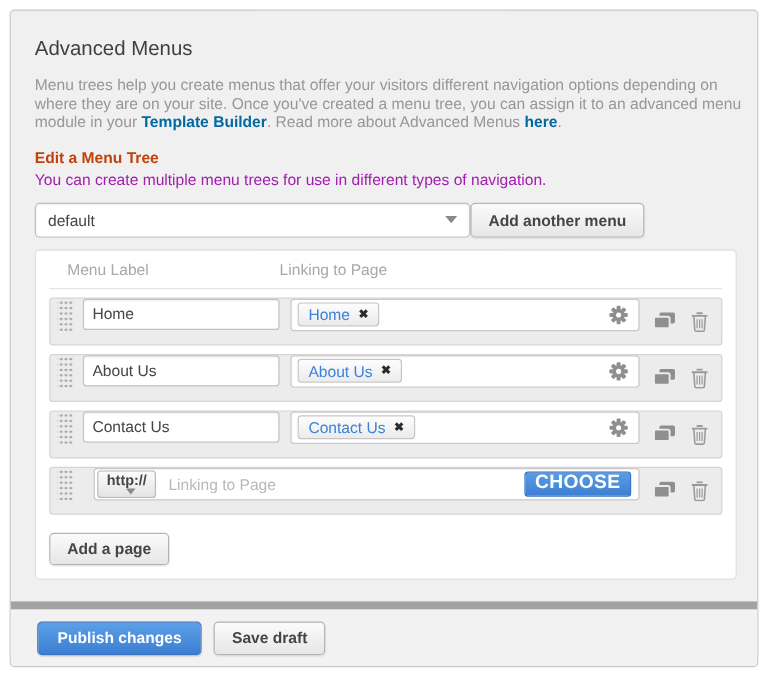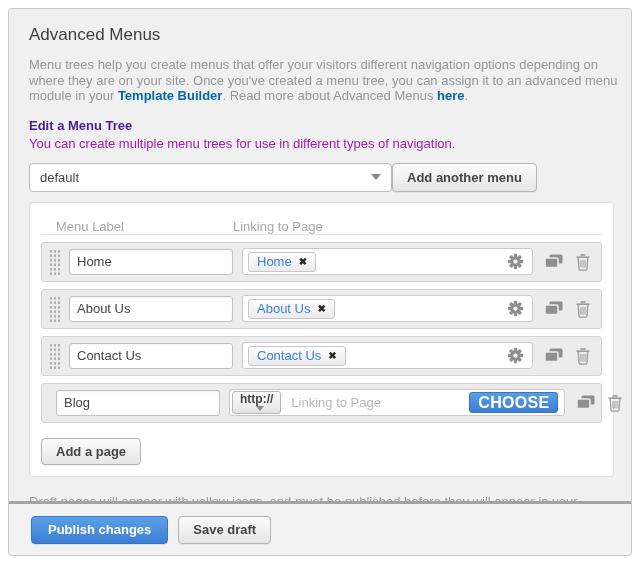--- a/index.html
+++ b/index.html
@@ -2,53 +2,53 @@
 <html><head>
 <meta charset="utf-8">
 <style>
   html, body { margin:0; padding:0; width:640px; height:564px; overflow:hidden;
     background:#ffffff; font-family:"Liberation Sans", sans-serif; }
   * { box-sizing:border-box; }
 
   .card { position:absolute; left:8px; top:8px; width:624px; height:548px;
     background:#f0f0f0; border:1px solid #c9c9c9; border-radius:4px; }
 
-  .card-body { padding:14px 20px 0 20px; }
+  .card-body { padding:20px 20px 0 20px; }
 
   .page-title { font-size:17px; font-weight:400; color:#3f3f3f; margin:2px 0 0 0; }
 
   .intro { font-size:13px; line-height:15.5px; color:#979797; margin:12px 0 0 0; width:590px; }
   .intro a { color:#0369a1; text-decoration:none; cursor:pointer;font-weight:bold; }
 
-  .edit-heading { font-size:13px; font-weight:bold; color:#4c1d95; margin:14px 0 0 0; }
+  .edit-heading { font-size:13px; font-weight:bold; color:#c2410c; margin:14px 0 0 0; }
   .edit-sub { font-size:13px; color:#a21caf; margin:3px 0 0 0; }
 
   .select-row { margin-top:12px; display:flex; align-items:center; }
   .menu-select { width:363px; height:29px; background:#ffffff; border:1px solid #bdbdbd;
     border-radius:4px; display:flex; align-items:center; padding:0 10px; font-size:13px;
     color:#454545; cursor:pointer; box-shadow:inset 0 1px 2px rgba(0,0,0,0.05);text-align:center; }
   .menu-select .spacer { flex:1; }
   .tri-down { width:0; height:0; border-left:5px solid transparent;
     border-right:5px solid transparent; border-top:6px solid #8a8a8a; }
   .tri-down.small { border-left-width:4px; border-right-width:4px; border-top-width:5px; }
 
   .btn { height:29px; padding:0 14px; background:linear-gradient(#fbfbfb,#e6e6e6);
     border:1px solid #b4b4b4; border-radius:4px; font-family:"Liberation Sans",sans-serif;
     font-size:13px; font-weight:bold; color:#454545; cursor:pointer;
     box-shadow:0 1px 1px rgba(0,0,0,0.06); }
   .btn-add-menu { margin-left:0; }
 
   .panel { margin:10px 0 0 0; width:585px; background:#ffffff; border:1px solid #dedede;
     border-radius:4px; padding:0 11px 11px 11px; }
-  .panel-head { display:flex; align-items:flex-end; height:32px; border-bottom:1px solid #e6e6e6;
+  .panel-head { display:flex; align-items:center; height:32px; border-bottom:1px solid #e6e6e6;
     font-size:13px; color:#a8a8a8; }
   .col-label { margin-left:15px; width:177px; }
   .col-link { margin-left:0; }
 
-  .menu-row { display:flex; align-items:center; height:40px; margin-top:7px;
+  .menu-row { display:flex; height:40px; margin-top:7px;
     background:#ececec; border:1px solid #d4d4d4; border-radius:3px; padding:0 9px 0 6px; }
   .drag-handle { width:13px; height:27px; margin-right:8px; cursor:grab;
     background-image:radial-gradient(circle, #a9a9a9 1px, rgba(0,0,0,0) 1.2px);
     background-size:4px 4.5px; background-position:1px 1px; }
   .label-input { width:164px; height:26px; border:1px solid #c2c2c2; border-radius:3px;
     padding:0 7px; font-family:"Liberation Sans",sans-serif; font-size:13px; color:#454545;
     background:#ffffff; box-shadow:inset 0 1px 2px rgba(0,0,0,0.05); }
   .link-field { flex:1; height:27px; margin-left:9px; background:#ffffff;
     border:1px solid #c9c9c9; border-radius:3px; display:flex; align-items:center;
     padding:0 5px 0 0; }
@@ -71,21 +71,21 @@
   .choose-btn { height:21px; padding:0 8px; margin-right:1px;
     background:linear-gradient(#599de6,#3c7fd3); border:1px solid #3a73c2; border-radius:3px;
     font-family:"Liberation Sans",sans-serif; font-size:16px; font-weight:bold; color:#ffffff;
     letter-spacing:0.3px; cursor:pointer; }
 
   .add-page-btn { margin-top:15px; height:27px; }
 
   .draft-note { font-size:13px; color:#9b9b9b; margin:17px 0 0 0; }
 
   .card-footer { position:absolute; left:0; right:0; bottom:0; height:54px;
-    border-top:3px solid #a3a3a3; background:#f2f2f2; border-radius:0 0 4px 4px;
+    border-top:7px solid #a3a3a3; background:#f2f2f2; border-radius:0 0 4px 4px;
     display:flex; align-items:center; padding:0 22px; }
   .btn-primary { height:28px; padding:0 16px; background:linear-gradient(#5ba0e7,#3c7ed2);
     border:1px solid #3a73c2; border-radius:4px; font-family:"Liberation Sans",sans-serif;
     font-size:13px; font-weight:bold; color:#ffffff; cursor:pointer;
     box-shadow:0 1px 1px rgba(0,0,0,0.1); }
   .btn-save { margin-left:10px; height:28px; }
 </style>
 </head>
 <body>
 
@@ -223,21 +223,20 @@
               <path d="M1.5 4.2 h13" stroke-width="1.6"></path>
               <path d="M3.2 4.5 l0.8 11.5 a1.2 1.2 0 0 0 1.2 1.1 h5.6 a1.2 1.2 0 0 0 1.2-1.1 l0.8-11.5" stroke-width="1.3"></path>
               <path d="M5.9 7 v7.5 M8 7 v7.5 M10.1 7 v7.5" stroke-width="1"></path>
             </svg>
         </span>
       </div>
 
       
       <div class="menu-row">
         <span class="drag-handle"></span>
-        <input class="label-input" value="Blog" style="">
         <div class="link-field">
           <span class="proto-select">
             <span>http://</span>
             <span class="tri-down small"></span>
           </span>
           <input class="url-input" placeholder="Linking to Page" style="">
           <button class="choose-btn">CHOOSE</button>
         </div>
         <span class="row-icon icon-copy">
           <svg width="20" height="16" viewBox="0 0 20 16">

